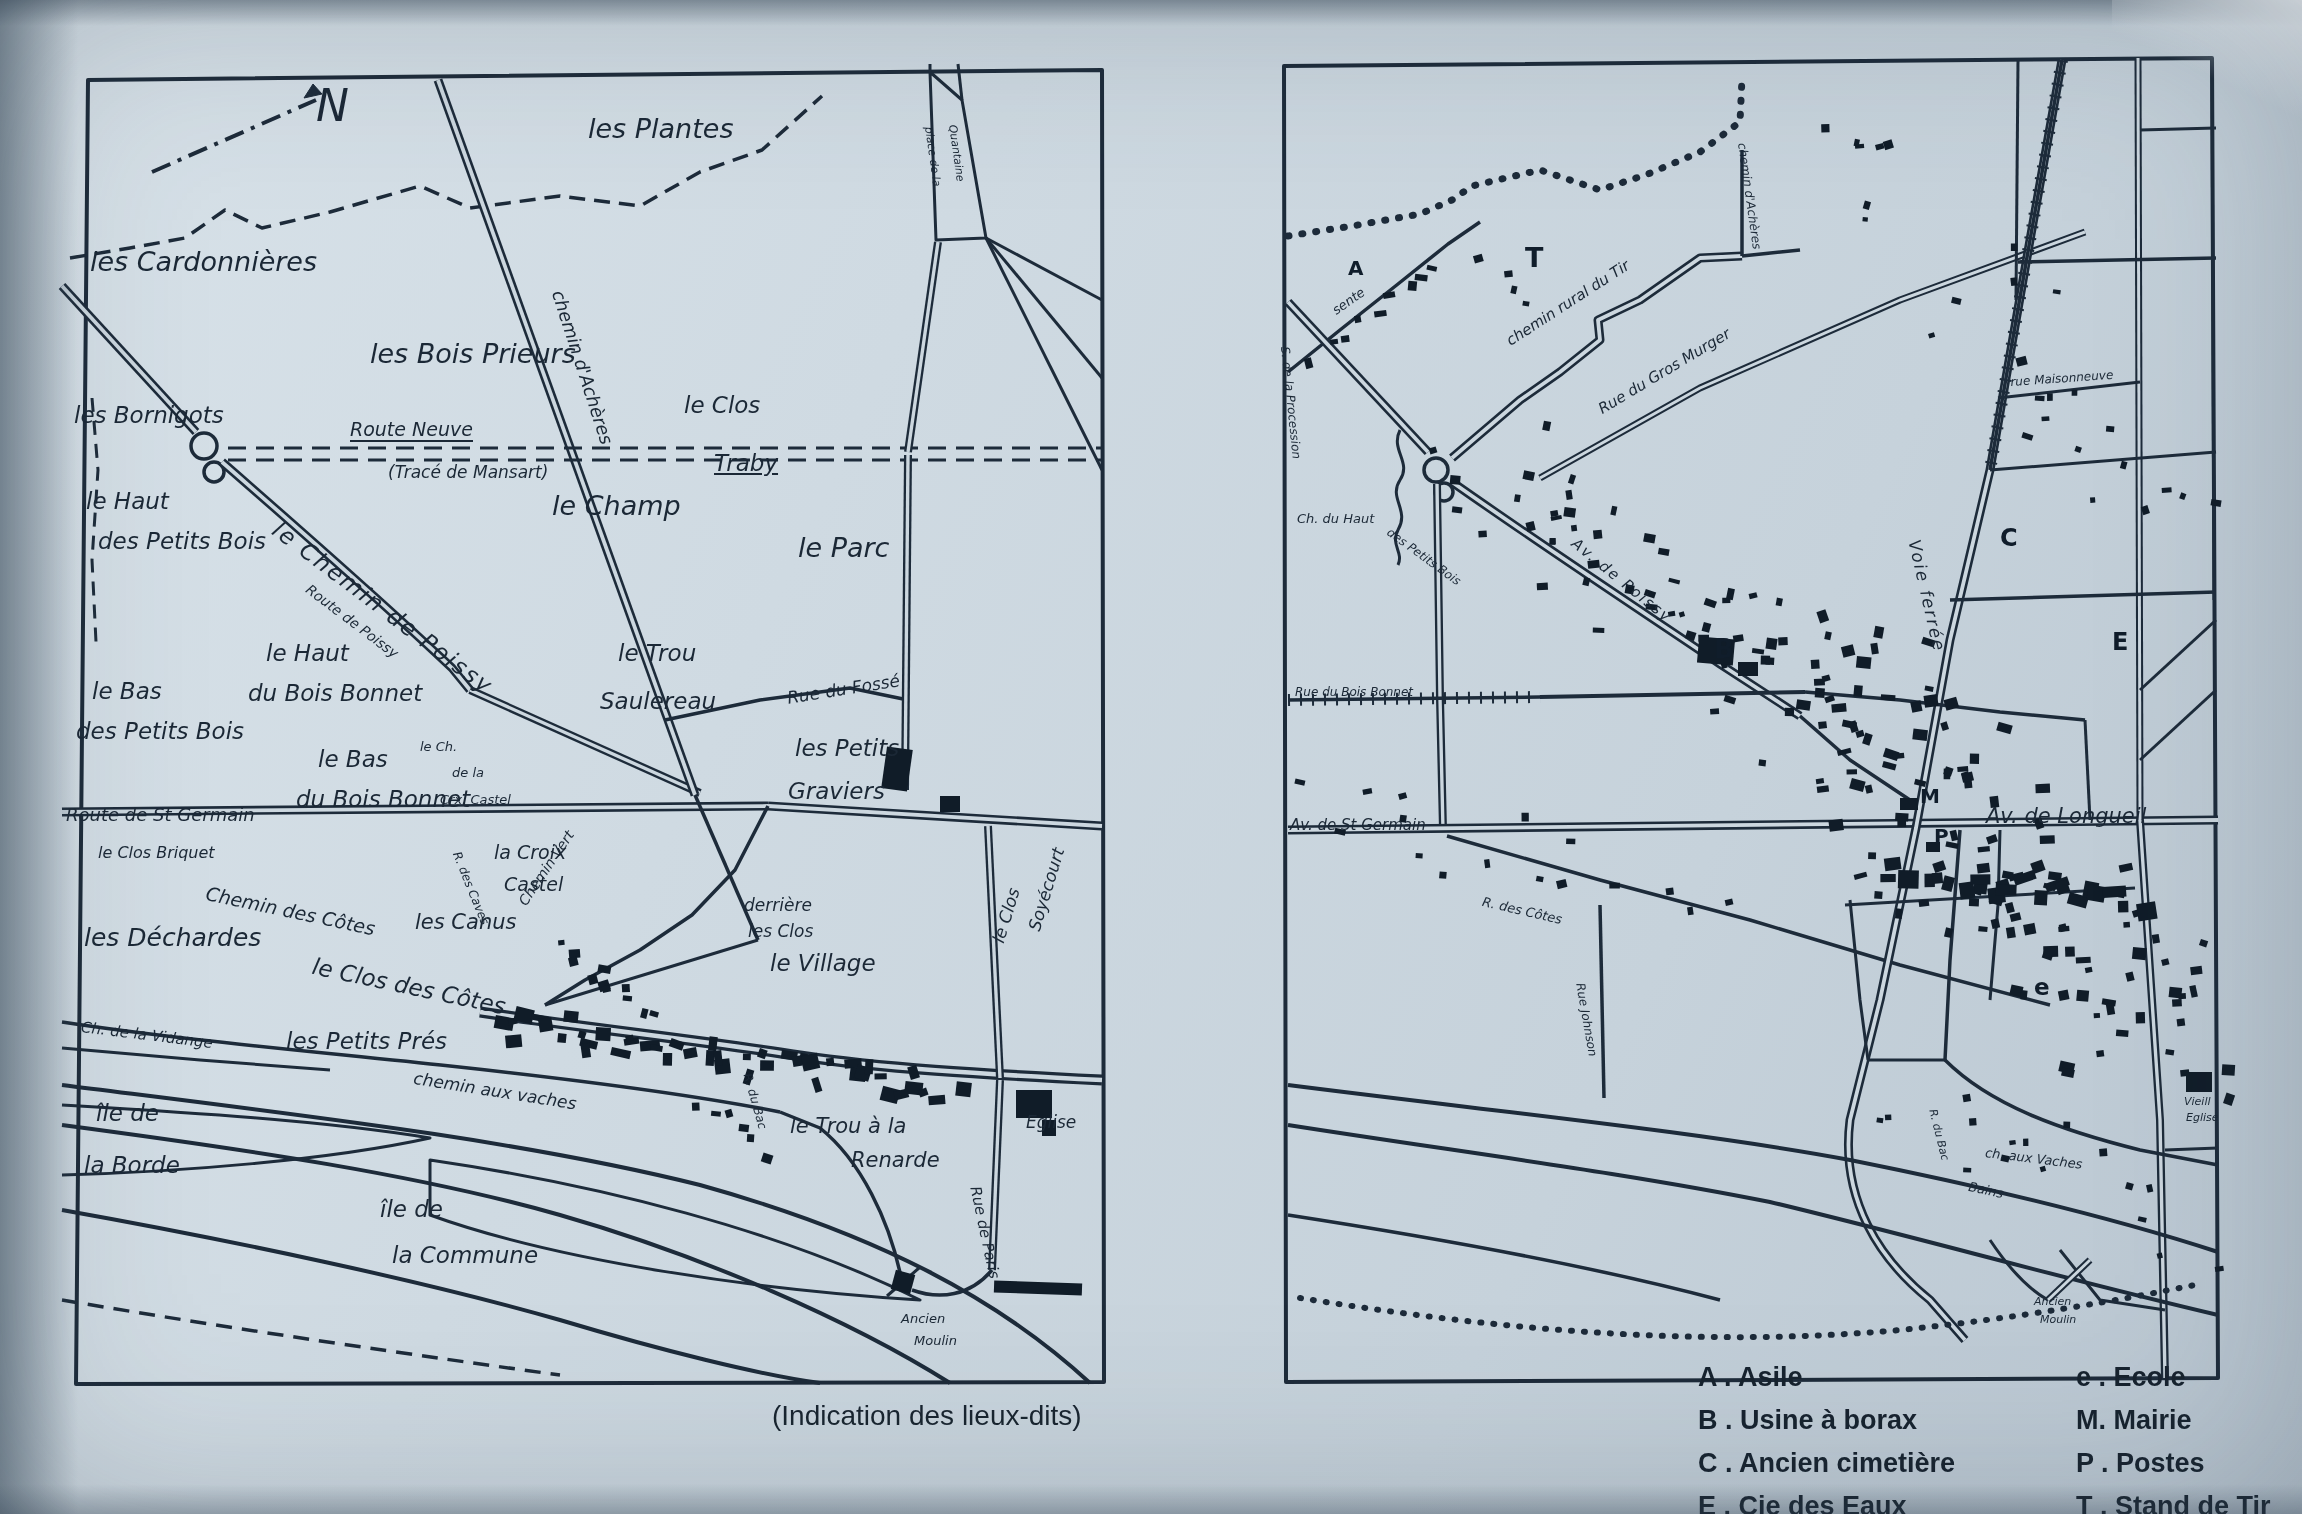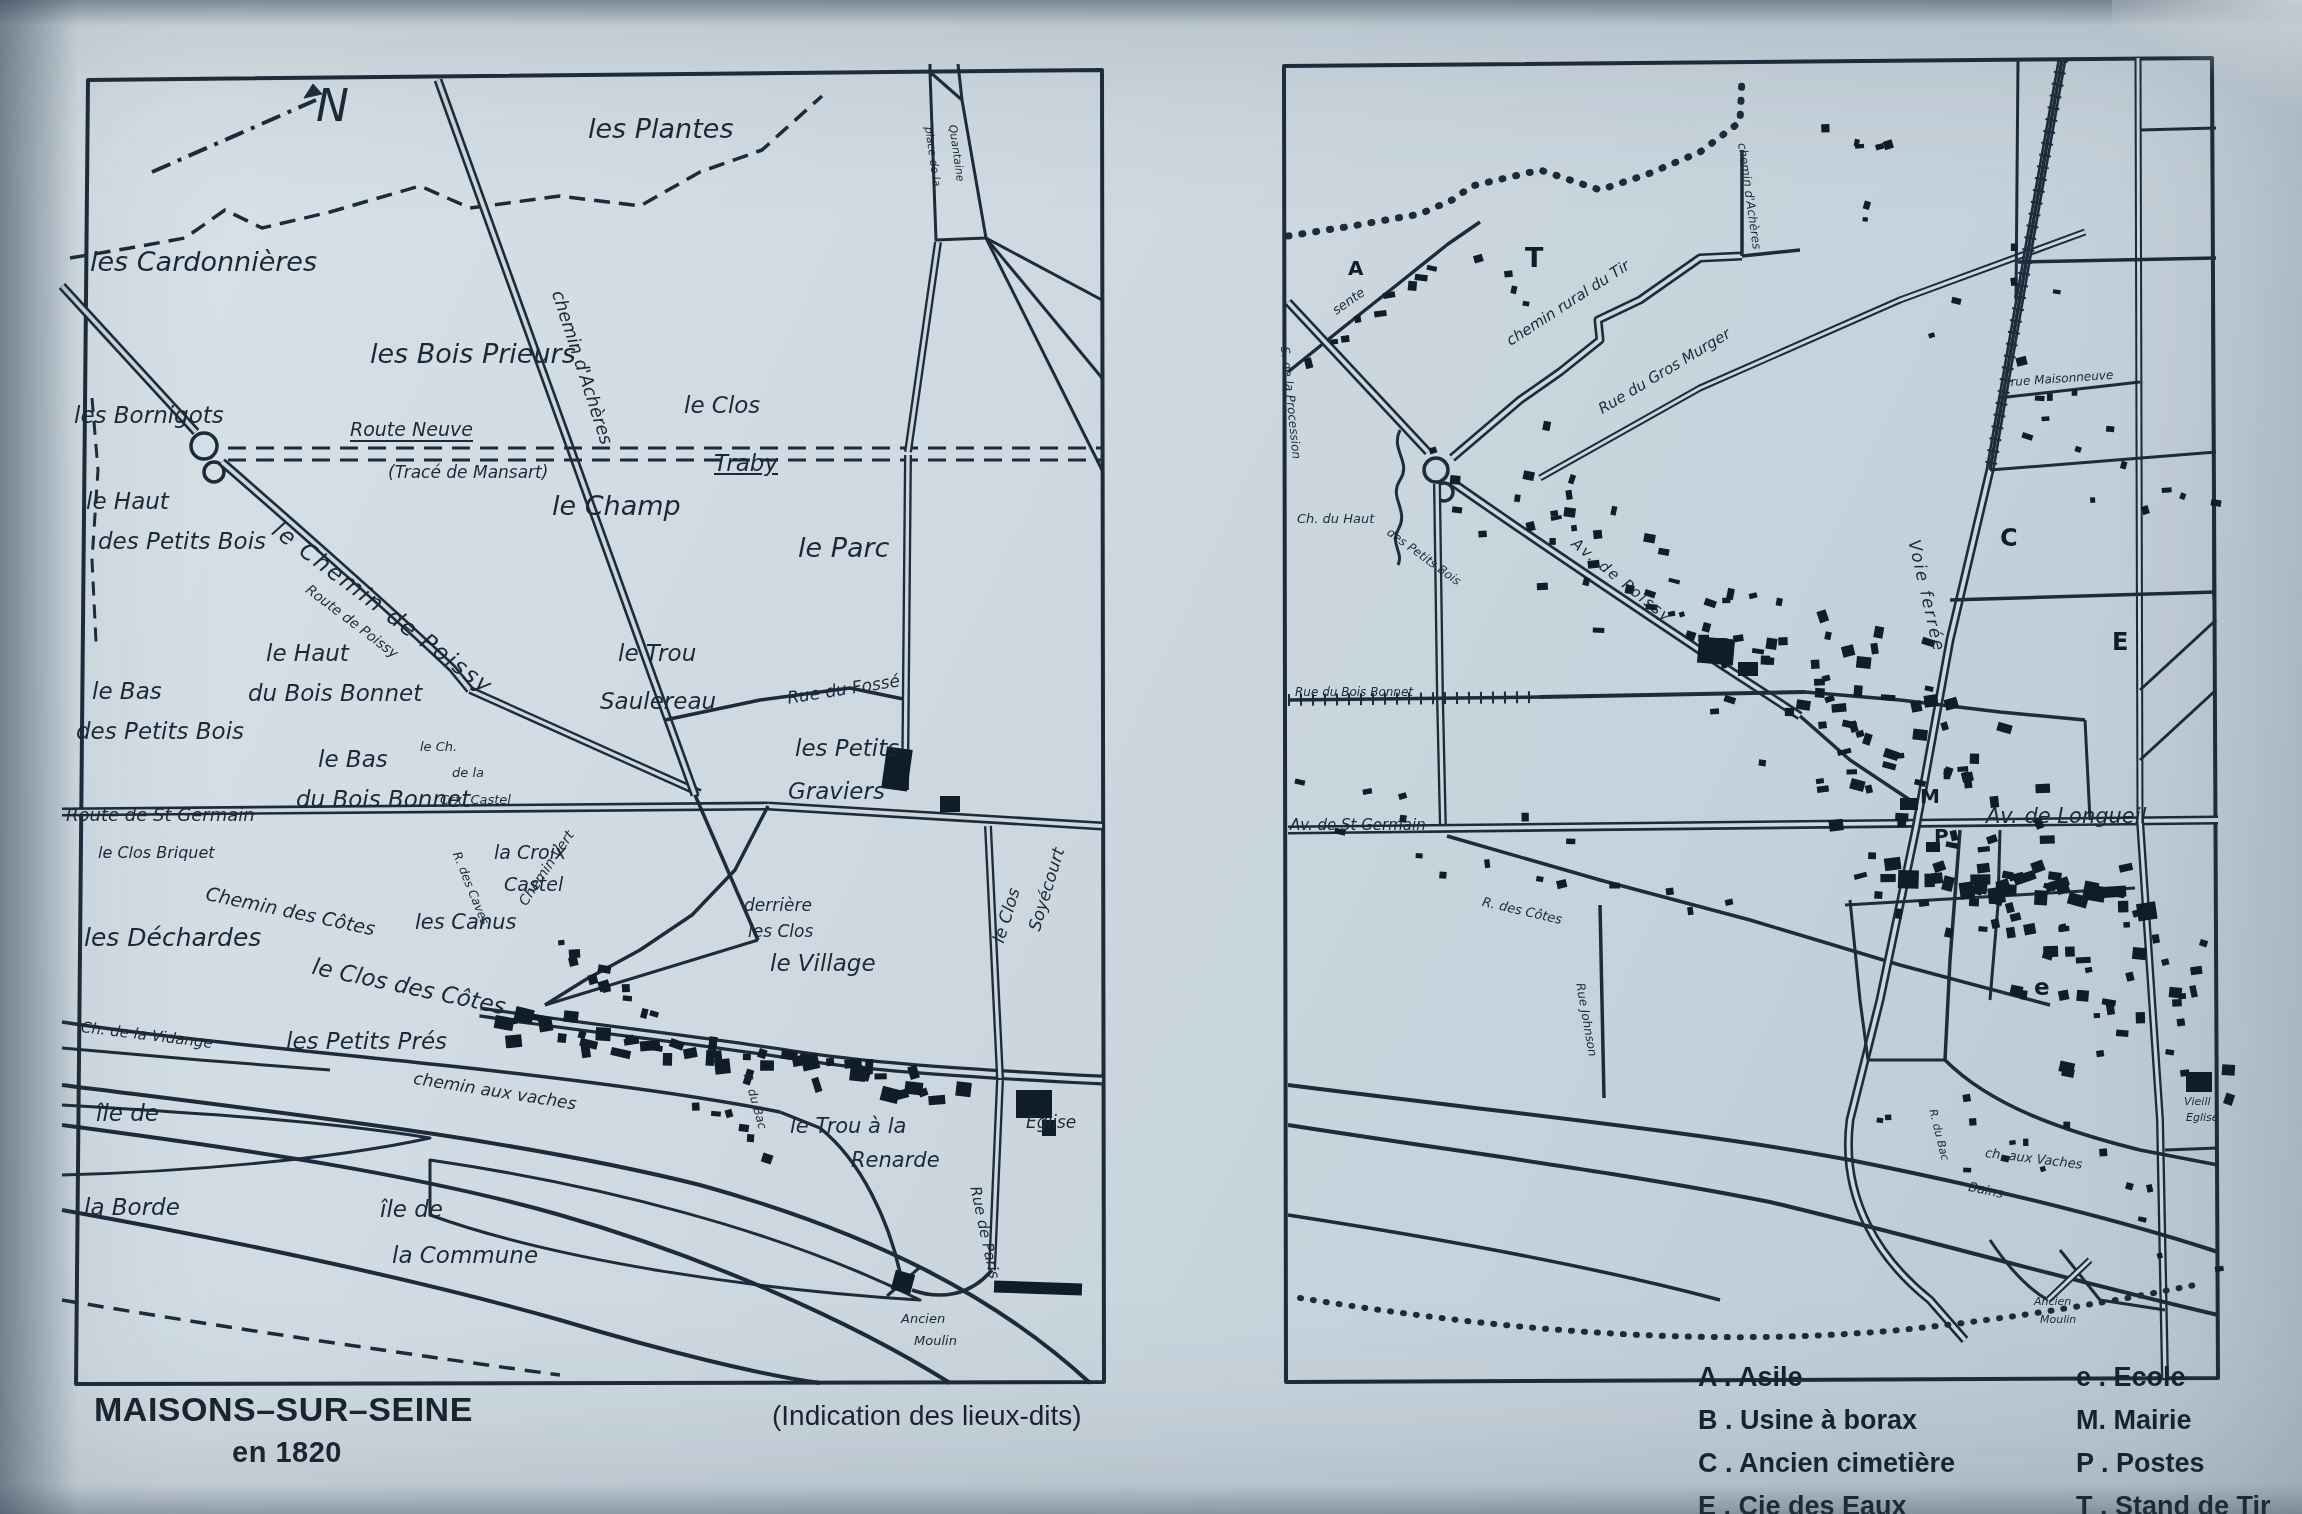--- a/index.html
+++ b/index.html
@@ -537,21 +537,21 @@
       <span class="mlabel" style="left: 990px; top: 940px; font-size: 17px; transform: rotate(-73deg);">le Clos</span>
       <span class="mlabel" style="left: 1026px; top: 928px; font-size: 17px; transform: rotate(-73deg);">Soyécourt</span>
       <span class="mlabel" style="left: 790px; top: 1116px; font-size: 21px;">le Trou à la</span>
       <span class="mlabel" style="left: 818px; top: 1150px; font-size: 21px; margin-left: 33px;">Renarde</span>
       <span class="mlabel" style="left: 1026px; top: 1114px; font-size: 17px;">Eglise</span>
       <span class="mlabel" style="left: 982px; top: 1185px; font-size: 15px; transform: rotate(78deg);">Rue de Paris</span>
       <span class="mlabel" style="left: 753px; top: 1072px; font-size: 12px; transform: rotate(74deg);">R. du Bac</span>
       <span class="mlabel" style="left: 901px; top: 1312px; font-size: 13px;">Ancien</span>
       <span class="mlabel" style="left: 914px; top: 1334px; font-size: 13px;">Moulin</span>
       <span class="mlabel" style="left: 96px; top: 1102px; font-size: 23px;">île de</span>
-      <span class="mlabel" style="left: 84px; top: 1196px; font-size: 23px;">la Borde</span>
+      <span class="mlabel" style="left: 84px; top: 1154px; font-size: 23px;">la Borde</span>
       <span class="mlabel" style="left: 380px; top: 1198px; font-size: 23px;">île de</span>
       <span class="mlabel" style="left: 392px; top: 1244px; font-size: 23px;">la Commune</span>
     </div>
   <div class="labels">
       <span class="mlabel" style="left: 1330px; top: 306px; font-size: 13px; transform: rotate(-35deg);">sente</span>
       <span class="mlabel" style="left: 1291px; top: 346px; font-size: 12px; transform: rotate(84deg);">S. de la Procession</span>
       <span class="mlabel" style="left: 1504px; top: 336px; font-size: 15px; transform: rotate(-33deg);">chemin rural du Tir</span>
       <span class="mlabel" style="left: 1596px; top: 404px; font-size: 15px; transform: rotate(-31deg);">Rue du Gros Murger</span>
       <span class="mlabel" style="left: 1748px; top: 142px; font-size: 12px; transform: rotate(82deg);">chemin d'Achères</span>
       <span class="mlabel" style="left: 1297px; top: 512px; font-size: 13px;">Ch. du Haut</span>
@@ -576,24 +576,20 @@
       <span class="mmark" style="left: 1525px; top: 244px; font-size: 27px;">T</span>
       <span class="mmark" style="left: 1348px; top: 258px; font-size: 20px;">A</span>
       <span class="mmark" style="left: 1714px; top: 636px; font-size: 26px;">B</span>
       <span class="mmark" style="left: 2000px; top: 526px; font-size: 24px;">C</span>
       <span class="mmark" style="left: 2112px; top: 630px; font-size: 24px;">E</span>
       <span class="mmark" style="left: 1920px; top: 786px; font-size: 20px;">M</span>
       <span class="mmark" style="left: 1934px; top: 826px; font-size: 20px;">P</span>
       <span class="mmark" style="left: 2034px; top: 976px; font-size: 23px;">e</span>
     </div>
 
-  <div class="cap" style="left:94px;top:1390px;font-size:34px;">
-    <span>MAISONS–SUR–SEINE</span>
-    <span class="sub" style="margin-left:138px;font-size:29px;">en 1820</span>
-  </div>
   <div class="note" style="left:772px;top:1400px;font-size:28px;">(Indication des lieux-dits)</div>
 
 
   <div>
     <div class="lcol" style="left:1698px;top:1356px;">
       <div class="lrow">A . Asile</div>
       <div class="lrow">B . Usine à borax</div>
       <div class="lrow">C . Ancien cimetière</div>
       <div class="lrow">E . Cie des Eaux</div>
     </div>

